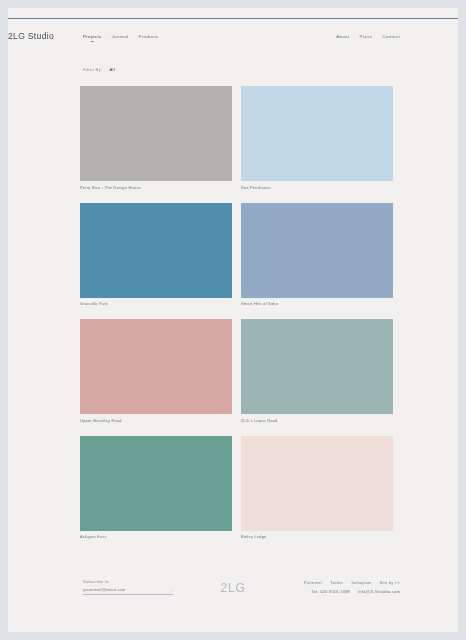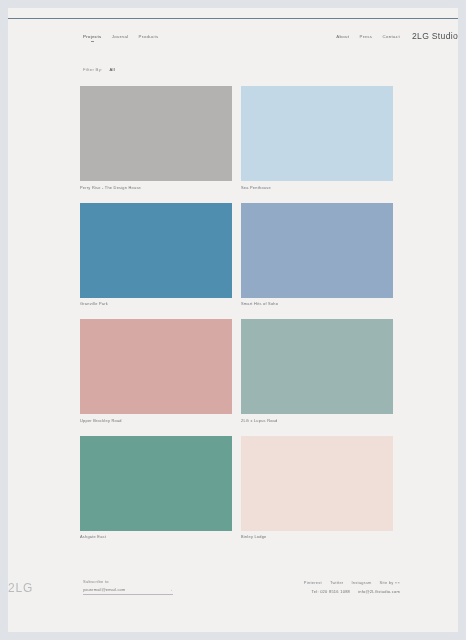--- a/index.html
+++ b/index.html
@@ -73,21 +73,21 @@
     width: 3px;
     height: 1px;
     margin: 1px auto 0;
     background: #8b8d91;
   }
   .brand {
     position: absolute;
     left: 0;
     top: 0;
     width: 450px;
-    text-align: right;
+    text-align: left;
     font-size: 8.6px;
     letter-spacing: 0.3px;
     color: #4c4e52;
     font-weight: 400;
     line-height: 12px;
   }
 
   
   .filter-bar {
     position: absolute;
@@ -188,21 +188,21 @@
     font-size: 4.5px;
     color: #8b8d91;
     line-height: 6px;
     cursor: pointer;
   }
   .footer-logo {
     position: absolute;
     left: 0;
     top: 4px;
     width: 450px;
-    text-align: left;
+    text-align: center;
     font-size: 12px;
     letter-spacing: 0.8px;
     color: #b9babd;
     line-height: 16px;
   }
   .footer-right {
     position: absolute;
     right: 58px;
     top: 3px;
     text-align: left;

